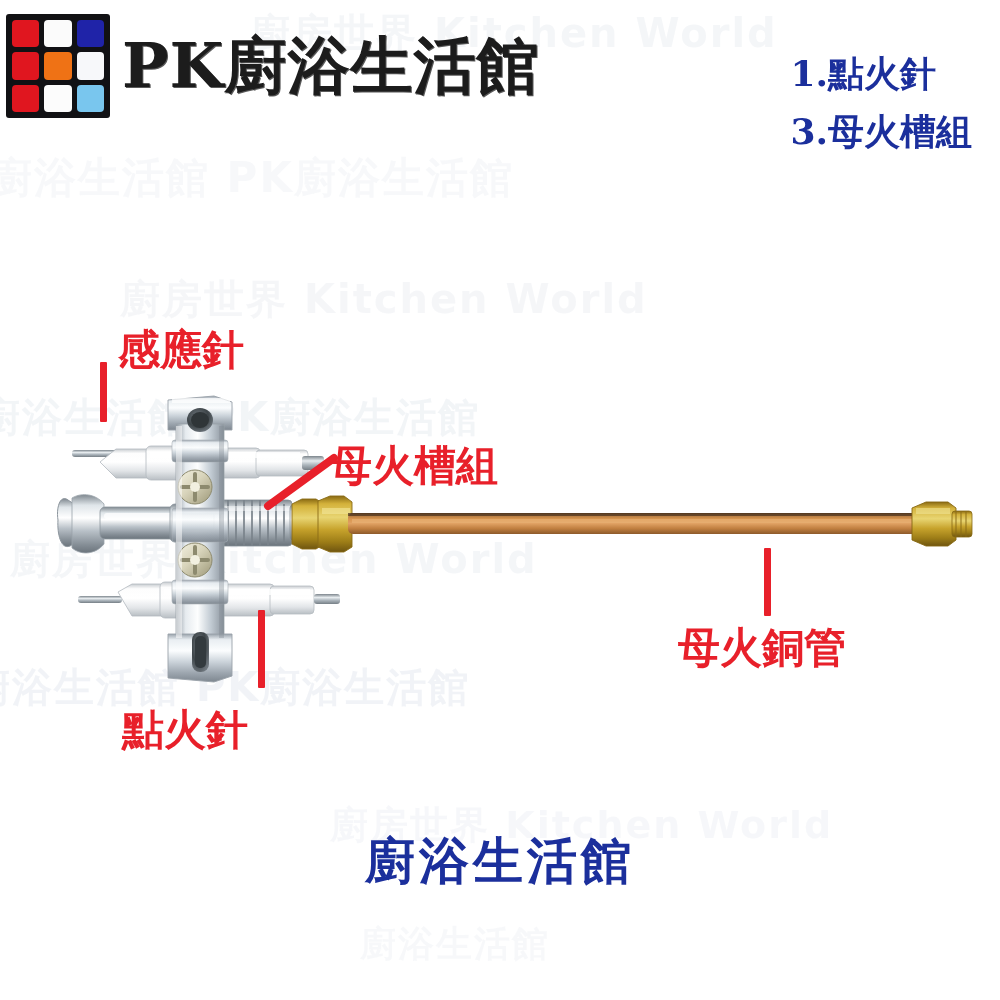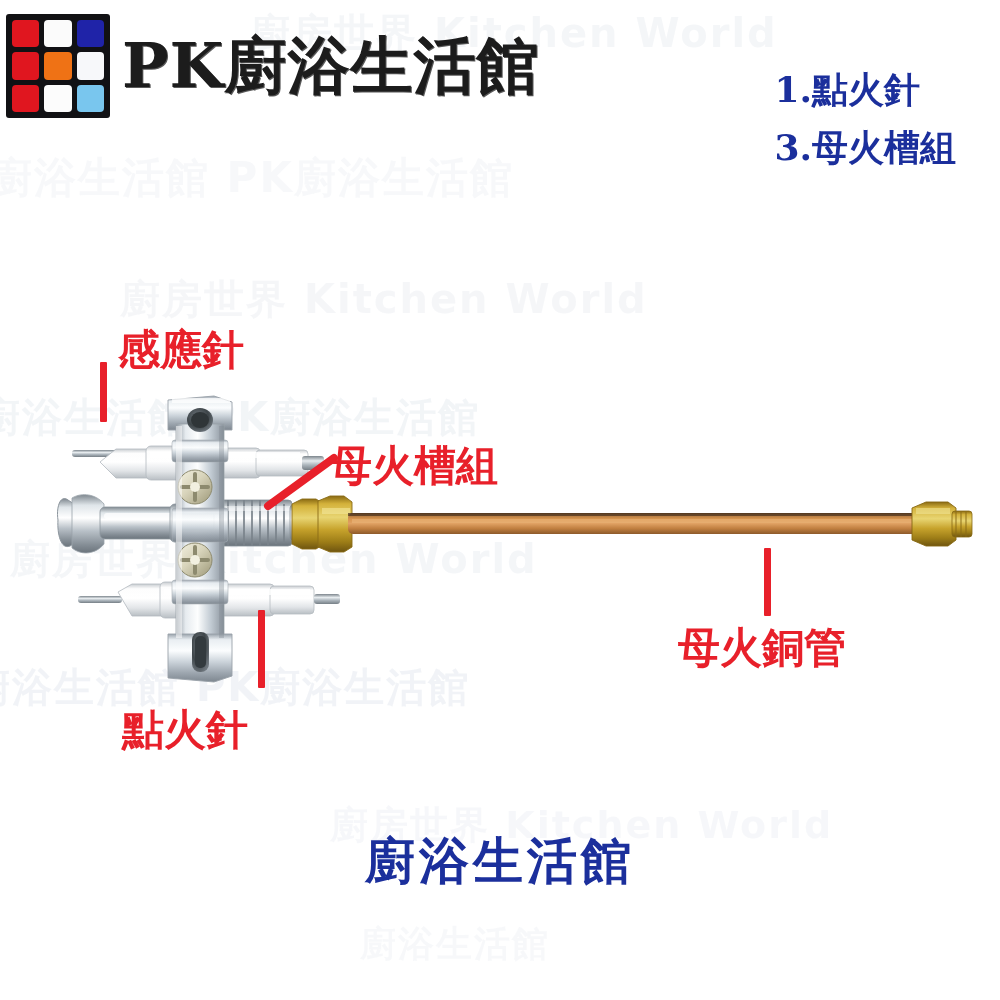--- a/index.html
+++ b/index.html
@@ -55,21 +55,21 @@
   .list{position:absolute;top:44px;right:28px;z-index:6;text-align:left;}
   .list li{
     list-style:none;
     color:#1b2f9c;
     font-size:36px;
     font-weight:700;
     line-height:1.62;
     white-space:nowrap;
     font-family:"DejaVu Serif","Liberation Serif",serif;
   }
-  .list ol{margin:16px;padding:0;}
+  .list ol{margin:0;padding:0;}
 
   
   .red-label{
     position:absolute;z-index:7;
     color:#e8202a;font-weight:700;white-space:nowrap;
     font-family:"DejaVu Serif","Liberation Serif",serif;
   }
   .red-bar{position:absolute;background:#e8202a;z-index:7;border-radius:1px;}
   .red-diag{position:absolute;z-index:7;}
 

